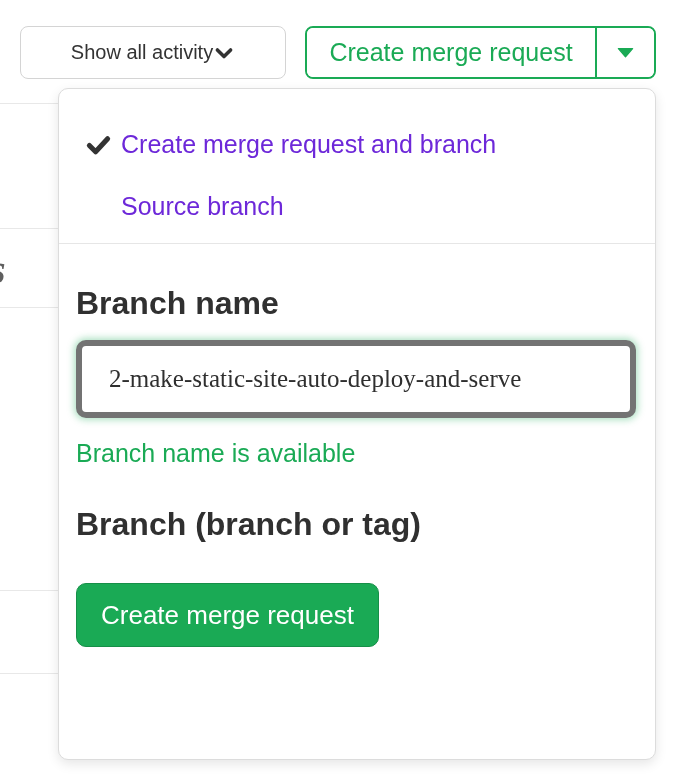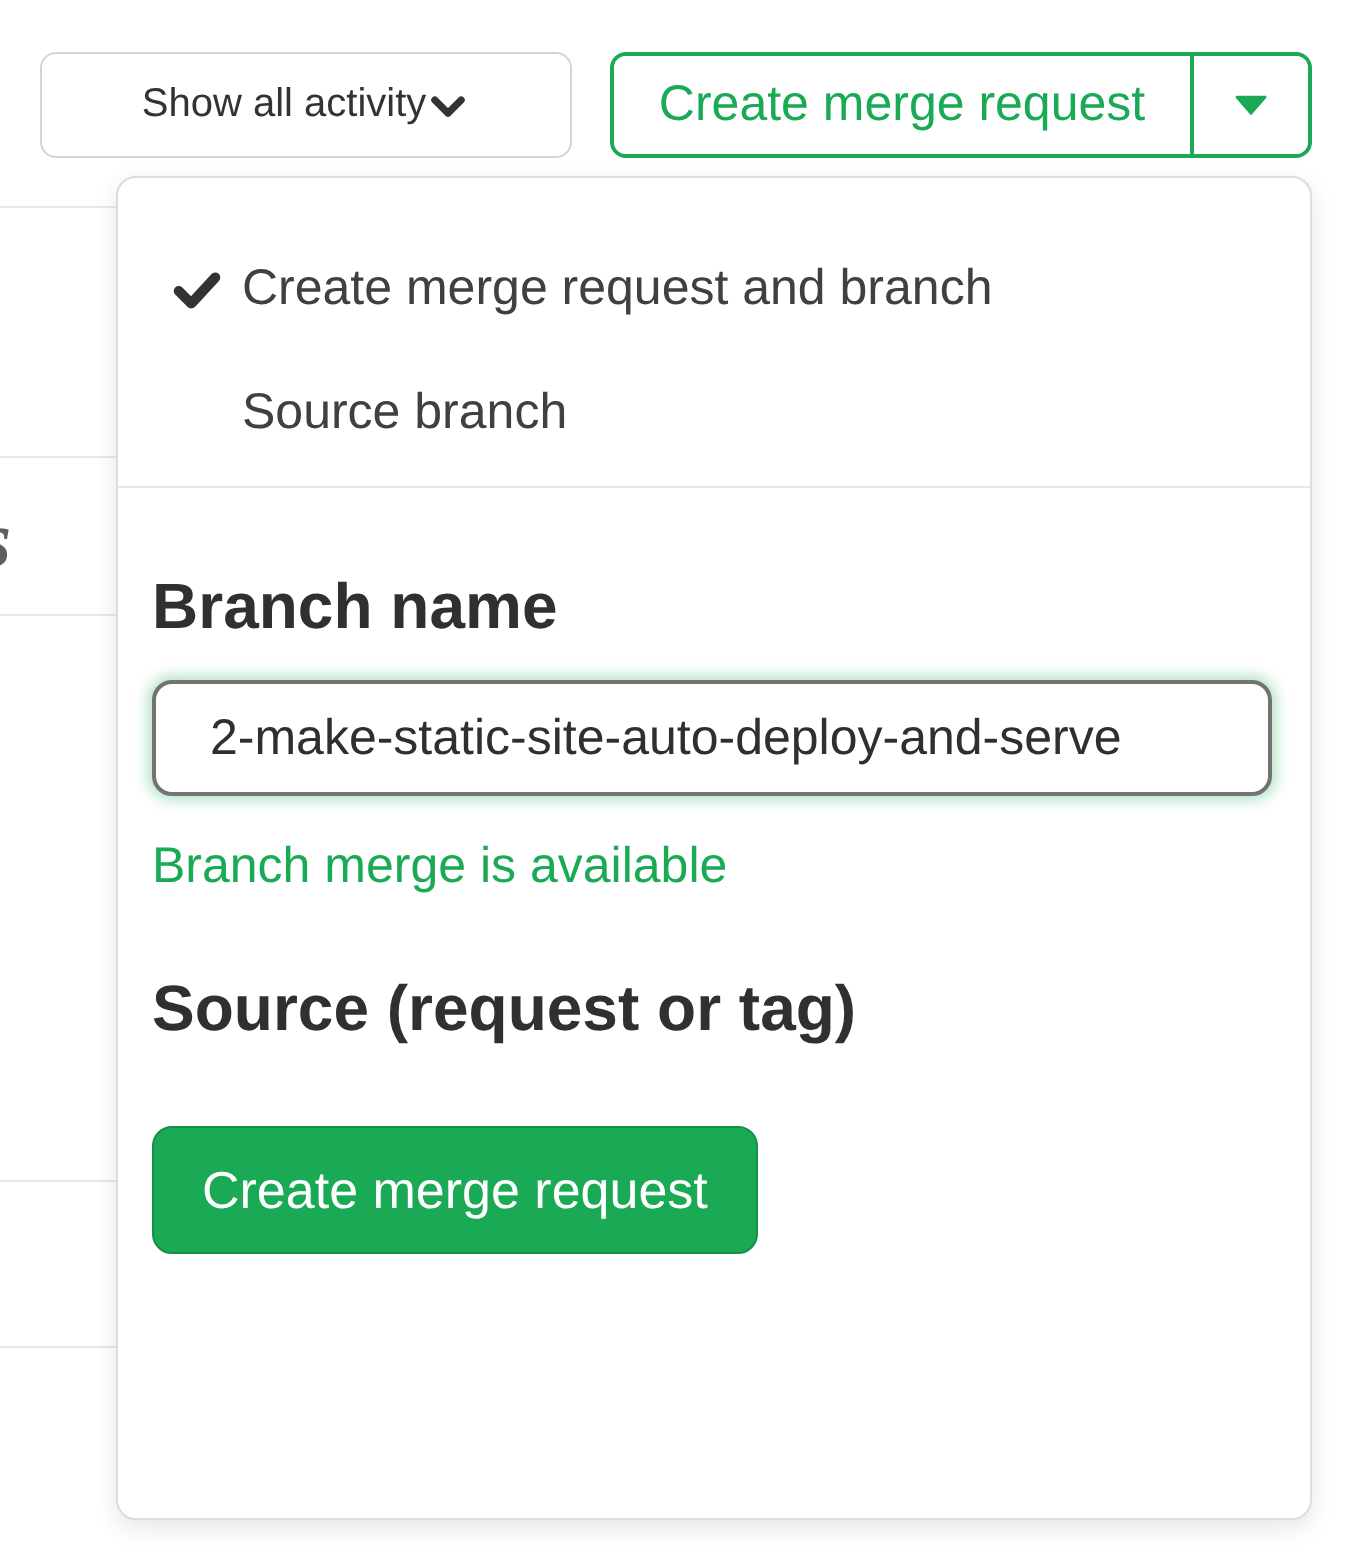--- a/index.html
+++ b/index.html
@@ -46,37 +46,38 @@
   
   .panel {
     left: 58px; top: 88px; width: 598px; height: 672px;
     background: #ffffff; border: 1px solid #dcdcdc; border-radius: 10px;
     box-shadow: 0 4px 12px rgba(0,0,0,0.10);
     z-index: 5;
   }
   .menu { padding-top: 24px; }
   .menu-item {
     height: 62px; display: flex; align-items: center;
-    padding-left: 26px; cursor: pointer; color: #404040; font-size: 25px;
+    padding-left: 26px; cursor: pointer; color: #6d28d9; font-size: 25px;
   }
   .menu-icon-slot { width: 36px; display: flex; align-items: center; }
   .panel-divider { border-top: 1.5px solid #e6e6e6; margin-top: 6px; }
 
   .form { padding: 41px 19px 0 17px; }
   .field-label { font-size: 32px; font-weight: 700; color: #303030; display: block; }
   .text-input {
     display: block; width: 100%; height: 63px; margin-top: 18px;
     border: 1.5px solid #d4d4d4; border-radius: 10px;
     padding: 0 20px 0 27px; font-size: 25px; color: #2f2f2f;
     font-family: "Liberation Sans", "DejaVu Sans", sans-serif;
     outline: none; background: #ffffff;
   }
   .text-input.valid-focus {
-    height: 58px; border: 2px solid #737373;
+    height: 78px; border: 6px solid #737373;
     box-shadow: 0 0 7px 2px rgba(26,170,85,0.35);
+    font-family: Liberation Serif, serif;
   }
   .validation-msg { margin-top: 21px; font-size: 25px; color: #1aaa55; }
   .source-label { margin-top: 38px; }
   .submit-btn {
     margin-top: 40px; height: 64px; padding: 0 24px;
     background: #1aaa55; border: 1px solid #168f48; border-radius: 10px;
     color: #ffffff; font-size: 26px; cursor: pointer;
     font-family: "Liberation Sans", "DejaVu Sans", sans-serif;
     display: inline-flex; align-items: center;
   }
@@ -127,19 +128,19 @@
       <span class="menu-icon-slot"></span>
       <span>Source branch</span>
     </div>
   </div>
 
   <div class="panel-divider"></div>
 
   <div class="form">
     <label class="field-label">Branch name</label>
     <input class="text-input valid-focus" type="text" value="2-make-static-site-auto-deploy-and-serve" style="">
-    <div class="validation-msg">Branch merge is available</div>
+    <div class="validation-msg">Branch name is available</div>
 
-    <label class="field-label source-label">Source (request or tag)</label>
+    <label class="field-label source-label">Branch (branch or tag)</label>
 
     <button class="submit-btn">Create merge request</button>
   </div>
 </div>
 
 </body></html>

